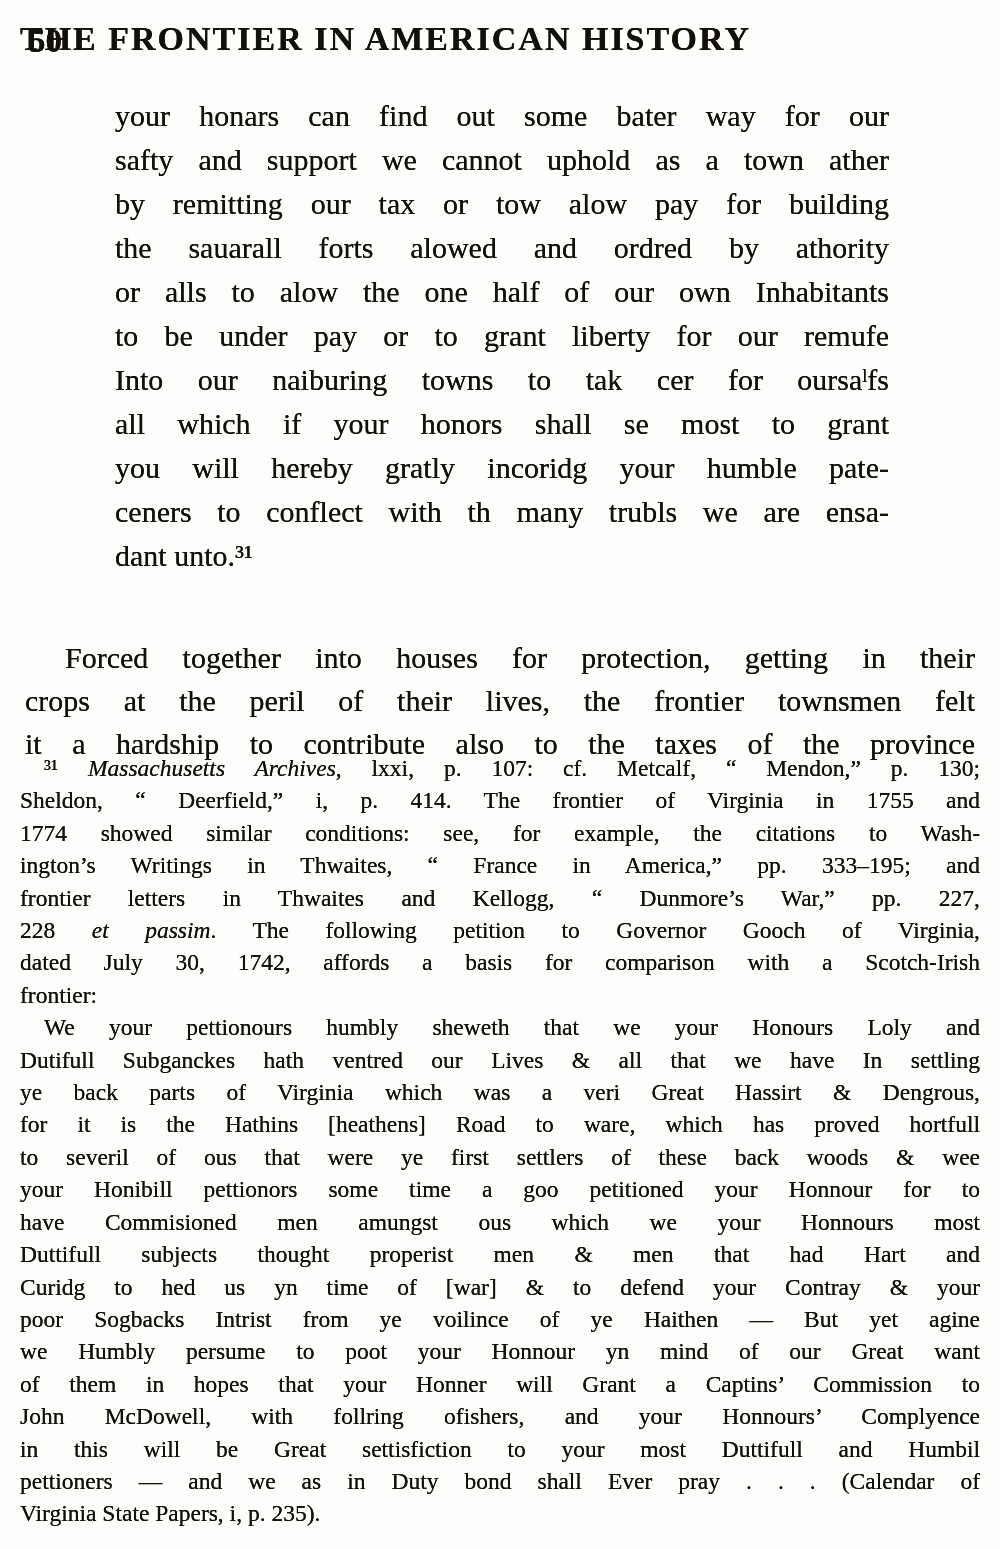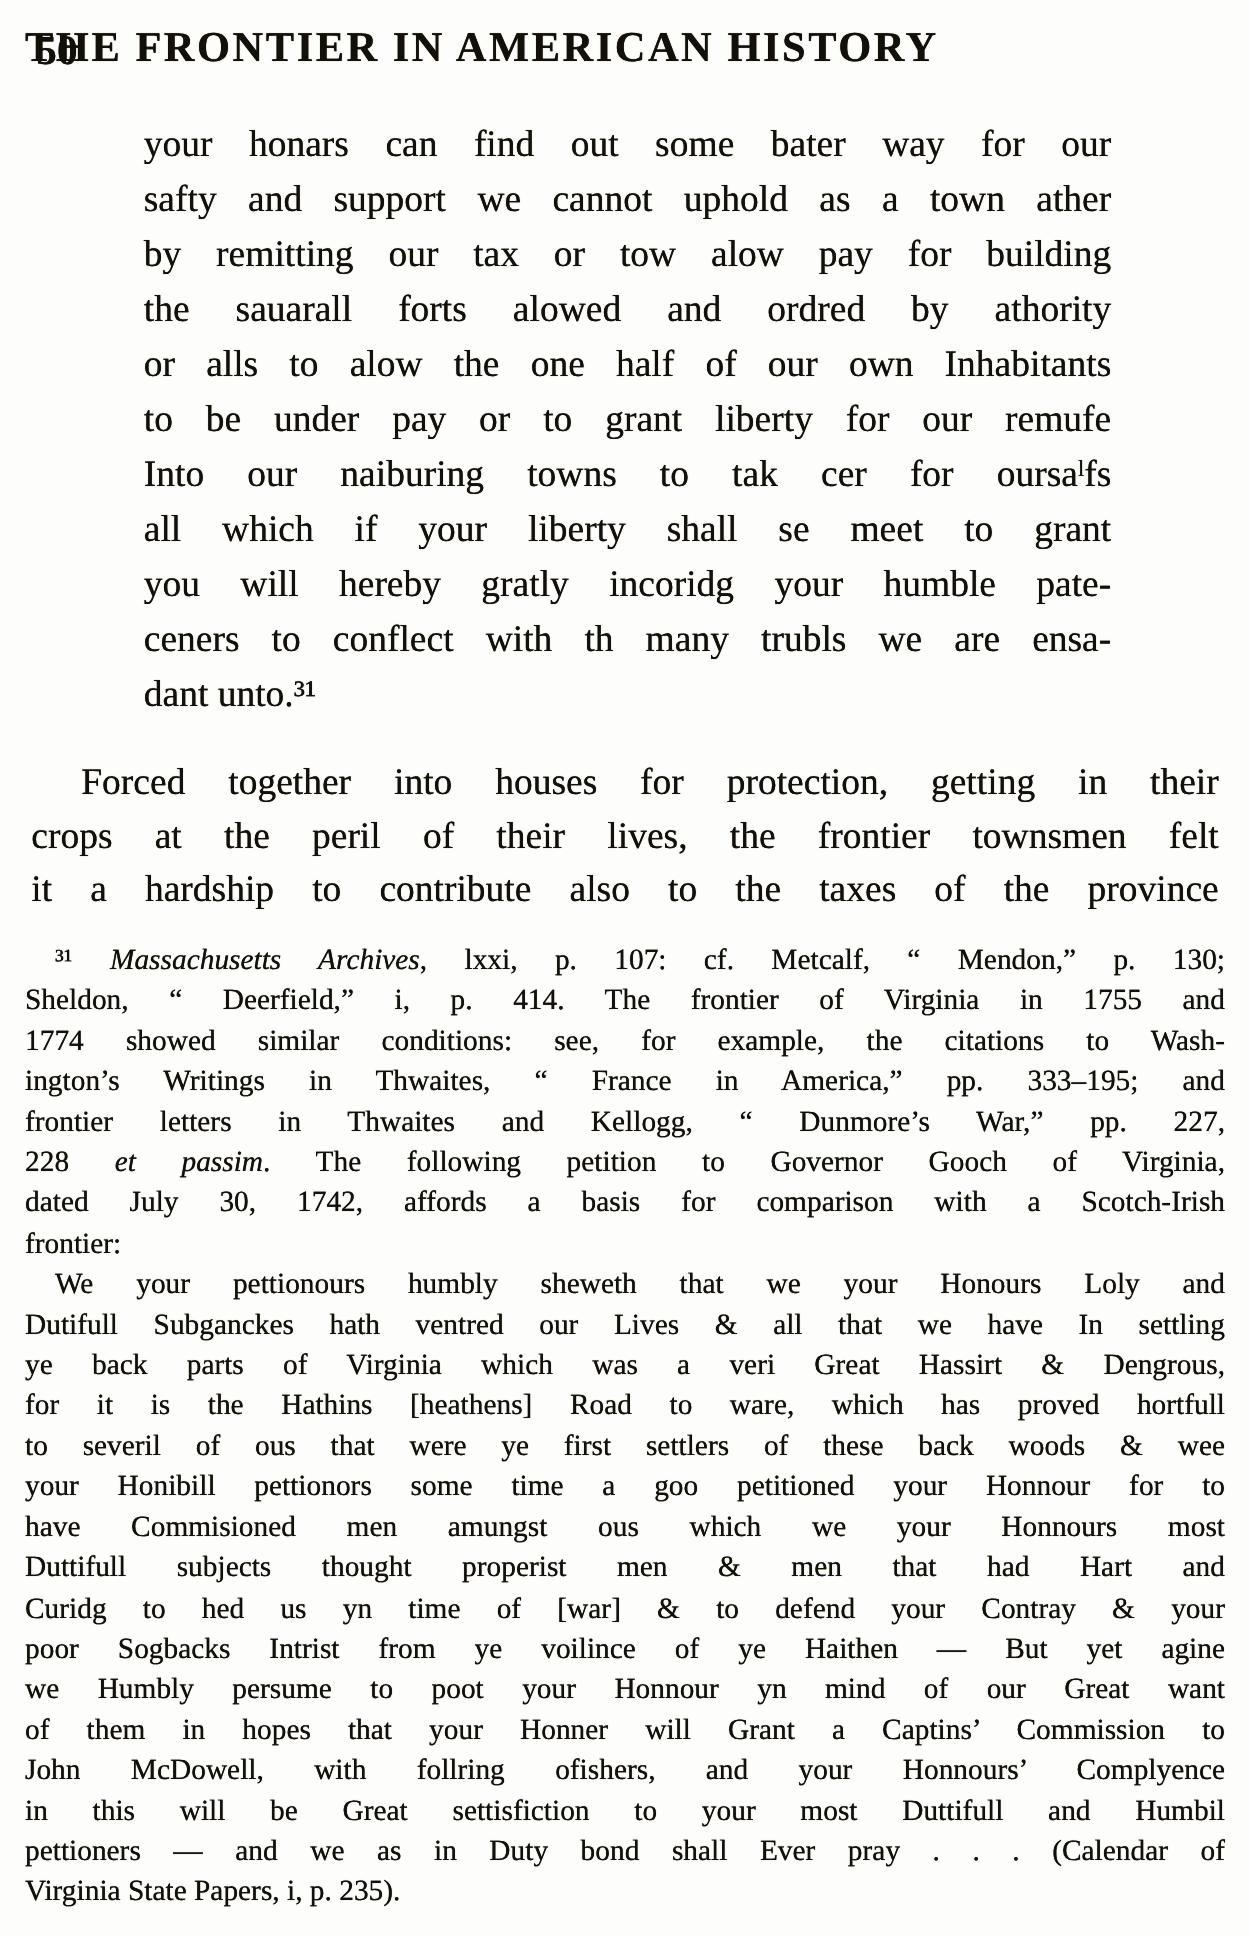--- a/index.html
+++ b/index.html
@@ -9,21 +9,21 @@
     background:var(--paper,#fdfdfb);
     color:var(--ink,#121008);
     font-family:"Liberation Serif","DejaVu Serif",serif;
     overflow:hidden;
     text-shadow:0 0 .55px currentColor; 
   }
   .header{position:absolute;top:20px;left:0;width:100%;height:42px;font-weight:bold;padding-left:20px;}
   .pagenum{position:absolute;left:29px;top:3px;font-size:33px;}
   .title{text-align:left;font-size:34px;letter-spacing:2px;}
   .quote{position:absolute;left:115px;width:774px;top:94px;font-size:30px;line-height:44px;font-family:Liberation Serif, serif;}
-  .para{position:absolute;left:25px;width:950px;top:604px;font-size:30px;line-height:43px;}
+  .para{position:absolute;left:25px;width:950px;top:636px;font-size:30px;line-height:43px;}
   .para .ind{text-indent:40px;}
   .footnote{position:absolute;left:20px;width:960px;top:752px;font-size:23.5px;line-height:32.4px;}
   .footnote .ind{text-indent:24px;}
   .line{text-align:justify;text-align-last:justify;}
   .line.nojust{text-align-last:auto;}
   .it{font-style:italic;}
 </style>
 </head>
 <body>
 
@@ -35,21 +35,21 @@
   </header>
 
   <section class="quote">
       <div class="line"><span>your honars can find out some bater way for our</span></div>
       <div class="line"><span>safty and support we cannot uphold as a town ather</span></div>
       <div class="line"><span>by remitting our tax or tow alow pay for building</span></div>
       <div class="line"><span>the sauarall forts alowed and ordred by athority</span></div>
       <div class="line"><span>or alls to alow the one half of our own Inhabitants</span></div>
       <div class="line"><span>to be under pay or to grant liberty for our remufe</span></div>
       <div class="line"><span>Into our naiburing towns to tak cer for oursaˡfs</span></div>
-      <div class="line"><span>all which if your liberty shall se meet to grant</span></div>
+      <div class="line"><span>all which if your honors shall se most to grant</span></div>
       <div class="line"><span>you will hereby gratly incoridg your humble pate-</span></div>
       <div class="line"><span>ceners to conflect with th many trubls we are ensa-</span></div>
       <div class="line nojust"><span>dant unto.³¹</span></div>
     </section>
 
   <section class="para">
       <div class="line ind"><span>Forced together into houses for protection, getting in their</span></div>
       <div class="line"><span>crops at the peril of their lives, the frontier townsmen felt</span></div>
       <div class="line"><span>it a hardship to contribute also to the taxes of the province</span></div>
     </section>

